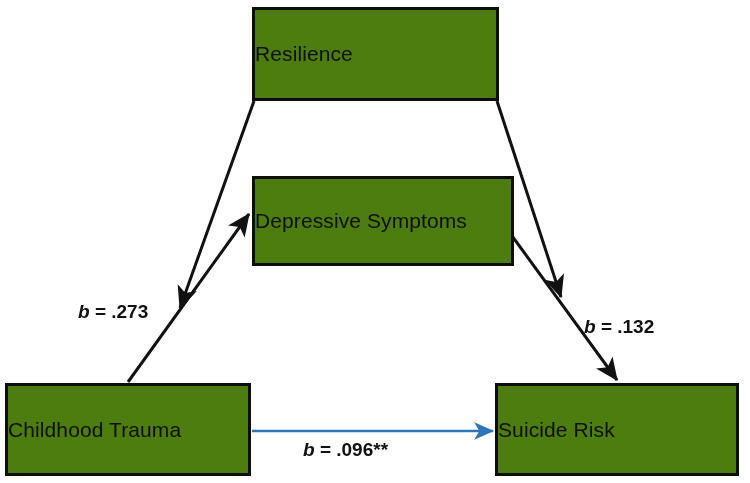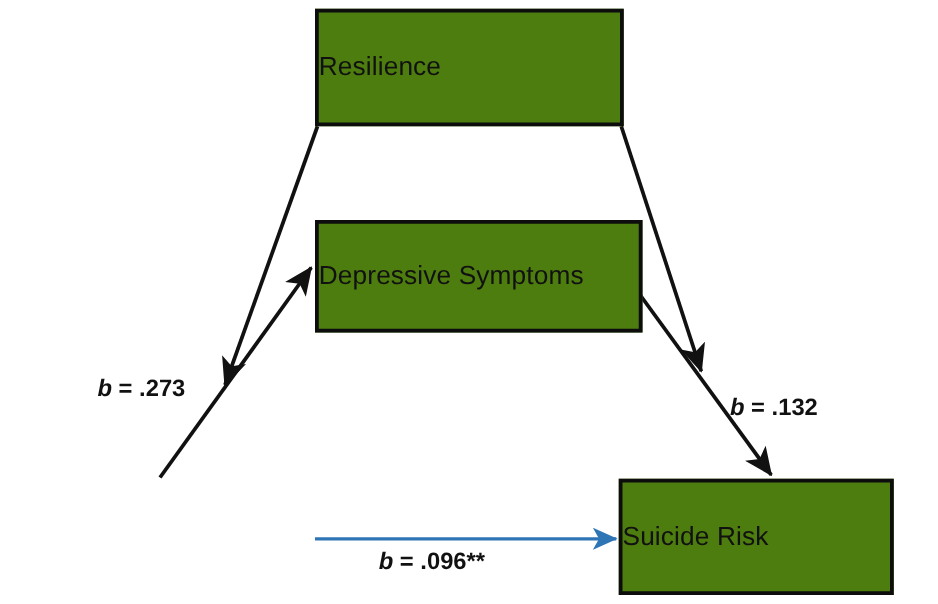--- a/index.html
+++ b/index.html
@@ -60,21 +60,21 @@
     font-weight: 700;
   }
   .path-label .b-val {
     font-style: normal;
     font-weight: 700;
   }
   
   #node-resilience      { left: 252px; top: 7px;   width: 247px; height: 94px; }
   #node-depressive      { left: 252px; top: 176px; width: 262px; height: 90px; }
   #node-childhood       { left: 5px;   top: 383px; width: 246px; height: 93px; }
-  #node-suicide         { left: 495px; top: 383px; width: 220px; height: 93px; }
+  #node-suicide         { left: 495px; top: 383px; width: 244px; height: 93px; }
   
   #label-a-path  { left: 78px;  top: 302px; }
   #label-b-path  { left: 584px; top: 317px; }
   #label-c-path  { left: 303px; top: 440px; }
 </style>
 </head>
 <body>
 
 <div id="diagram-root">
 
@@ -100,20 +100,23 @@
   </svg>
 
   <div class="node-box" id="node-resilience">
     <span class="node-label">Resilience</span>
   </div>
 
   <div class="node-box" id="node-depressive">
     <span class="node-label">Depressive Symptoms</span>
   </div>
 
+  <div class="node-box" id="node-childhood">
+    <span class="node-label">Childhood Trauma</span>
+  </div>
 
   <div class="node-box" id="node-suicide">
     <span class="node-label">Suicide Risk</span>
   </div>
 
   <div class="path-label" id="label-a-path">
     <span class="b-sym">b</span><span class="b-val"> = .273</span>
   </div>
 
   <div class="path-label" id="label-b-path">

